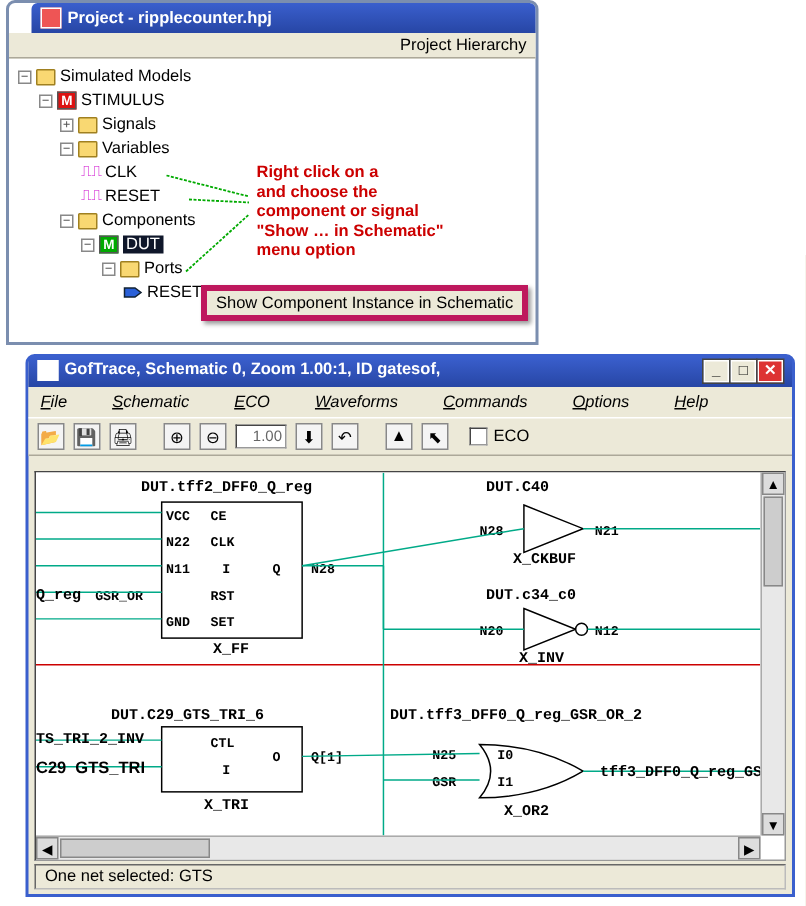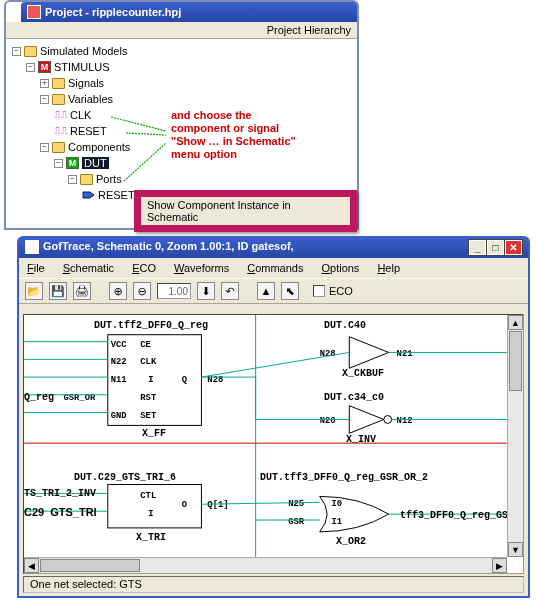--- a/index.html
+++ b/index.html
@@ -16,31 +16,31 @@
   .fold { width:13px;height:11px;background:#f9d872;border:1px solid #a08020;border-radius:1px;}
   .m-red,.m-green,.m-orange{width:13px;height:12px;border:1px solid #555;color:#fff;font-weight:bold;font-size:9px;display:inline-flex;align-items:center;justify-content:center;}
   .m-red{background:#d11;} .m-green{background:#0a0;}
   .sigico{width:13px;height:10px;display:inline-block;color:#c0c;font:10px/10px monospace;}
   .portico{width:13px;height:10px;display:inline-block;}
   .lbl{white-space:nowrap;}
   .sel{background:#0f172a;color:#fff;padding:0 2px;}
   .ind1{margin-left:14px;} .ind2{margin-left:28px;} .ind3{margin-left:42px;} .ind4{margin-left:56px;}
   .annot { position:absolute; left:165px; top:70px; color:#c00; font-weight:bold; font-size:11px; line-height:13px; }
   .aline{stroke:#0a0;stroke-width:1.2; stroke-dasharray:2 1;}
-  .context-menu{position:absolute;left:128px;top:188px;background:#ece9d8;border:7px solid #be185d;box-shadow:2px 2px 3px rgba(0,0,0,.4);padding:2px 6px;color:#000;}
+  .context-menu{position:absolute;left:128px;top:188px;background:#ece9d8;border:4px solid #be185d;box-shadow:2px 2px 3px rgba(0,0,0,.4);padding:2px 6px;color:#000;}
   .dots{color:#c00;font-weight:bold;letter-spacing:2px;font-size:14px;}
 
   
   .goft-win { position:absolute; left:17px; top:236px; width:513px; height:362px; background:#ece9d8; border:2px solid #3a5fcd; border-radius:6px 6px 0 0;}
   .goft-title{height:20px;background:linear-gradient(#3a5fcd,#2746a5);color:#fff;font-weight:bold;padding:2px 6px;display:flex;align-items:flex-start;gap:4px;}
   .goft-title .ico{width:14px;height:14px;border:1px solid #fff;background:#fff;display:inline-block;}
   .winbtns{margin-left:auto;display:flex;gap:1px;}
   .wb{width:17px;height:15px;background:#ece9d8;border:1px solid #fff;outline:1px solid #444;display:inline-flex;align-items:center;justify-content:center;font:bold 10px/10px Arial;color:#111;}
   .wb.cl{background:#d33;color:#fff;}
-  .menubar{padding:4px 8px;display:flex;gap:18px;background:#ece9d8;}
+  .menubar{padding:4px 8px;display:flex;gap:30px;background:#ece9d8;font-style:italic;}
   .menubar span{text-decoration:underline;text-decoration-color:transparent;} .menubar span::first-letter{text-decoration:underline;}
   .toolbar{height:26px;background:#ece9d8;border-top:1px solid #fff;border-bottom:1px solid #aca899;display:flex;align-items:center;gap:6px;padding:0 6px;}
   .tb{width:18px;height:18px;border:1px solid #888;background:#f4f4f4;display:inline-flex;align-items:center;justify-content:center;font-size:11px;}
   .tb.sep{border:none;width:6px;background:transparent;}
   .zoomfld{width:34px;height:16px;border:1px inset #999;background:#fff;font-size:10px;padding:0 2px;text-align:right;color:#666;}
   .chk{display:flex;align-items:center;gap:4px;margin-left:8px;}
   .chk .box{width:12px;height:12px;border:1px inset #999;background:#fff;}
   .canvas-wrap{position:absolute;left:4px;top:76px;right:4px;bottom:22px;background:#fff;border:1px inset #999;}
   .canvas{position:absolute;inset:0 16px 16px 0;background:#fff;overflow:hidden;}
   .vsb{position:absolute;top:0;right:0;width:16px;bottom:16px;background:#e8e8e8;border-left:1px solid #aaa;}
@@ -112,20 +112,21 @@
         <span class="lbl">Ports</span>
       </div>
     <div class="node ind4" style="margin-left:70px">
         <span class="portico"><svg width="13" height="10">
             <polygon points="1,2 8,2 12,5 8,8 1,8" fill="#2a60d8" stroke="#123"></polygon>
           </svg></span>
         <span class="lbl">RESET</span>
       </div>
 
     <div class="annot">
+      <div>Right click on a</div>
       <div>and choose the</div>
       <div>component or signal</div>
       <div>"Show … in Schematic"</div>
       <div>menu option</div>
     </div>
 
     <svg style="position:absolute;left:0;top:0;width:100%;height:100%;pointer-events:none">
       <line class="aline" x1="105" y1="78" x2="160" y2="92"></line>
       <line class="aline" x1="120" y1="94" x2="160" y2="96"></line>
       <line class="aline" x1="118" y1="142" x2="160" y2="104"></line>

